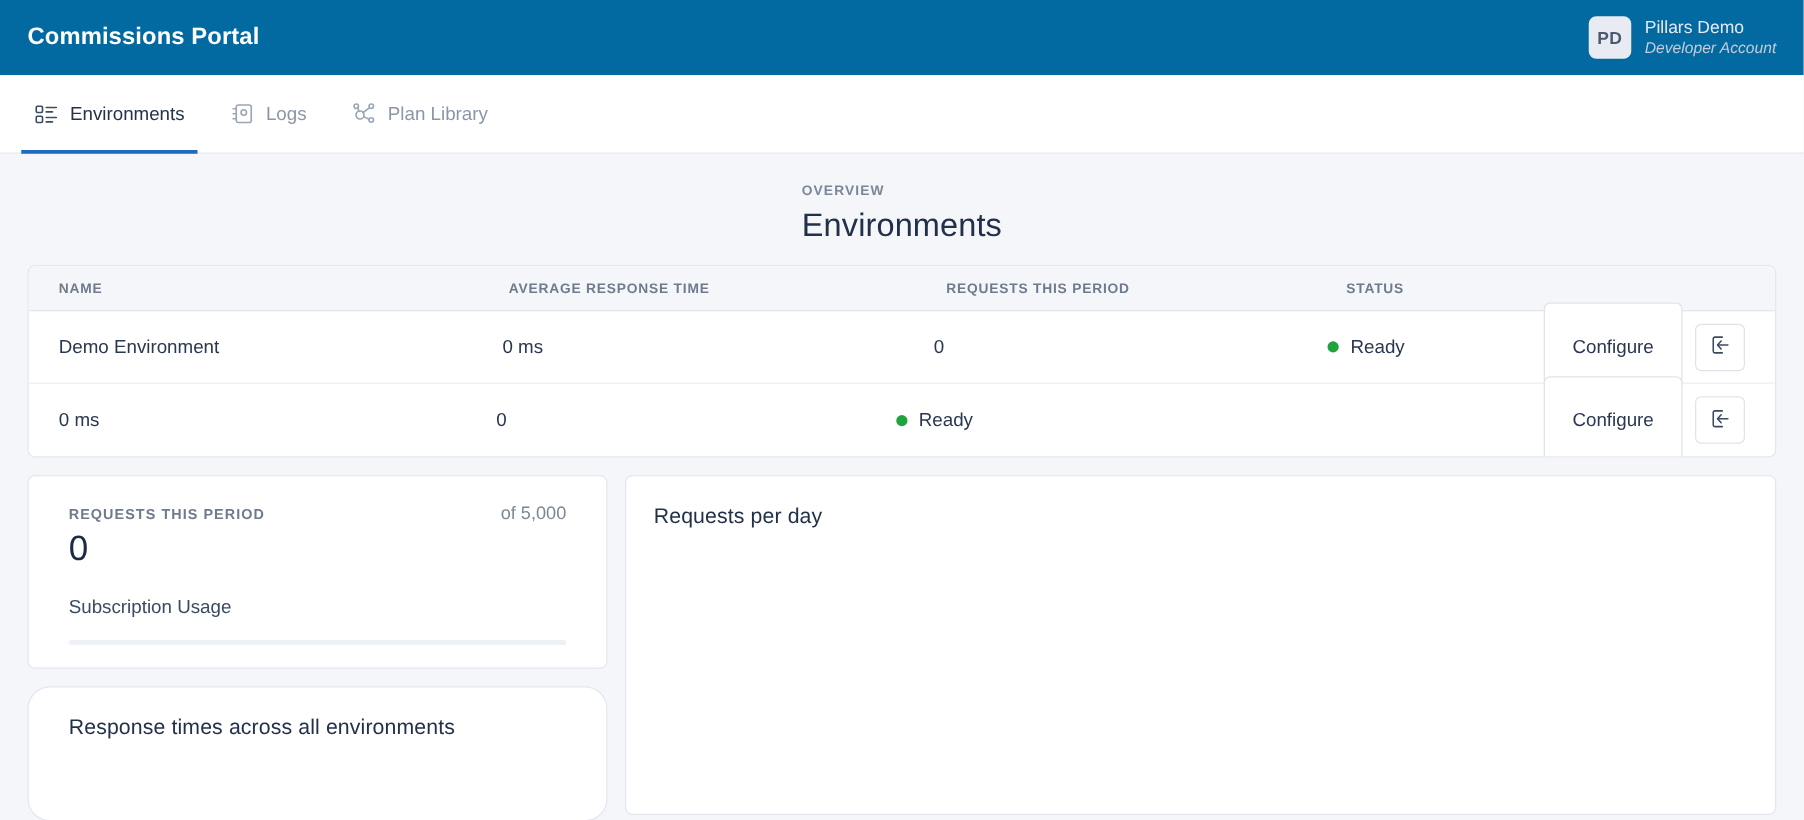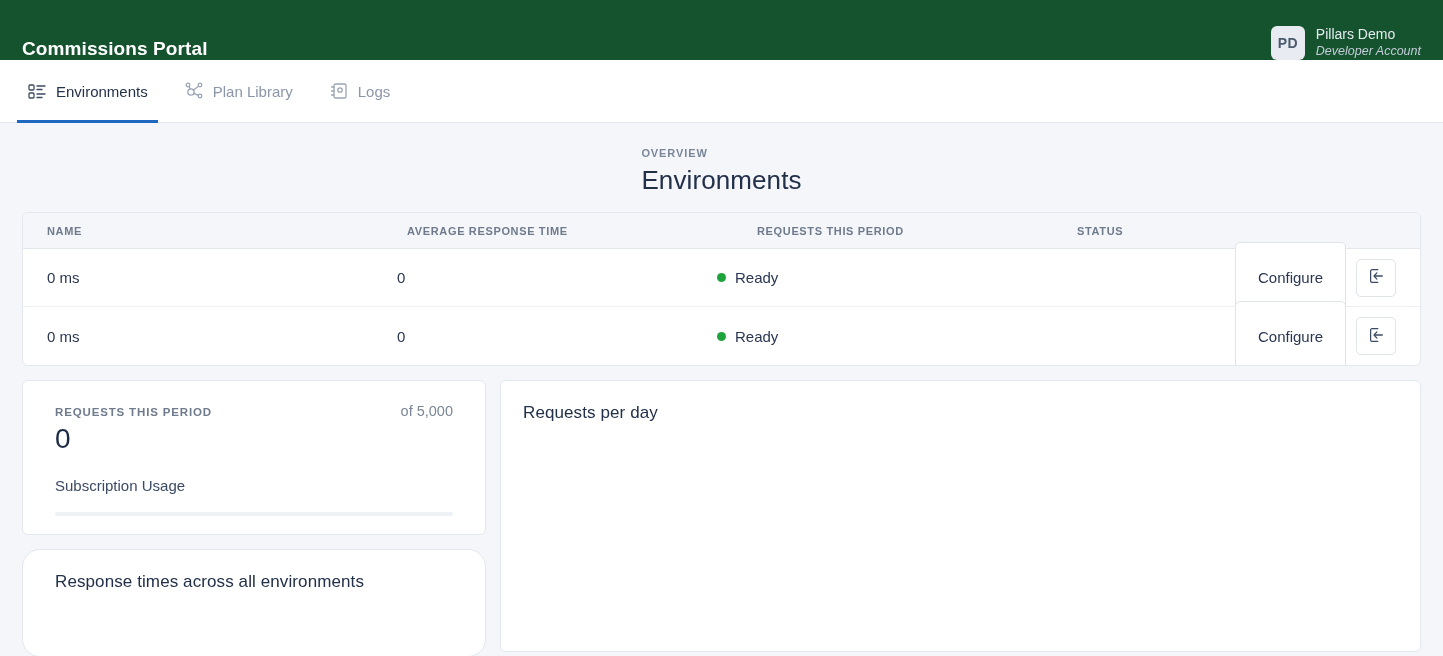--- a/index.html
+++ b/index.html
@@ -7,23 +7,23 @@
     width: 1443px; height: 656px;
     background: #f4f6f9;
     font-family: "Liberation Sans", sans-serif;
     color: #22304a;
     overflow: hidden;
   }
 
   
   .topbar {
     height: 60px;
-    background: #14532d;
-    display: flex;
-    align-items: flex-end;
+    background: #0369a1;
+    display: flex;
+    align-items: center;
     justify-content: space-between;
     padding: 0 22px;
   }
   .brand {
     color: #ffffff;
     font-size: 19px;
     font-weight: bold;
     letter-spacing: .1px;
   }
   .account {
@@ -267,50 +267,50 @@
       <svg width="20" height="20" viewBox="0 0 20 20" fill="none" stroke="#3c4a63" stroke-width="1.3">
         <rect x="2" y="4" width="5" height="5" rx="1"></rect>
         <rect x="2" y="12" width="5" height="5" rx="1"></rect>
         <line x1="10" y1="5" x2="18" y2="5" stroke-linecap="round"></line>
         <line x1="10" y1="8.5" x2="15" y2="8.5" stroke-linecap="round"></line>
         <line x1="10" y1="13" x2="18" y2="13" stroke-linecap="round"></line>
         <line x1="10" y1="16.5" x2="15" y2="16.5" stroke-linecap="round"></line>
       </svg>
     </span>
     <span>Environments</span>
+  </div>
+
+  <div class="tab">
+    <span class="icon">
+      <svg width="20" height="20" viewBox="0 0 20 20" fill="none" stroke="#9aa5b5" stroke-width="1.3">
+        <rect x="5" y="3" width="12" height="14" rx="1.6"></rect>
+        <circle cx="11" cy="9" r="2.2"></circle>
+        <line x1="2.5" y1="6" x2="5" y2="6" stroke-linecap="round"></line>
+        <line x1="2.5" y1="10" x2="5" y2="10" stroke-linecap="round"></line>
+        <line x1="2.5" y1="14" x2="5" y2="14" stroke-linecap="round"></line>
+      </svg>
+    </span>
+    <span>Logs</span>
   </div>
 
   <div class="tab">
     <span class="icon">
       <svg width="20" height="20" viewBox="0 0 20 20" fill="none" stroke="#9aa5b5" stroke-width="1.3">
         <circle cx="4" cy="4" r="1.8"></circle>
         <circle cx="16" cy="4" r="1.8"></circle>
         <circle cx="16" cy="15" r="1.8"></circle>
         <circle cx="7" cy="11" r="3.2"></circle>
         <line x1="5.3" y1="5.4" x2="6.2" y2="8.2" stroke-linecap="round"></line>
         <line x1="14.5" y1="5.3" x2="9.2" y2="9.2" stroke-linecap="round"></line>
         <line x1="10" y1="12.3" x2="14.3" y2="14.4" stroke-linecap="round"></line>
       </svg>
     </span>
     <span>Plan Library</span>
   </div>
 
-  <div class="tab">
-    <span class="icon">
-      <svg width="20" height="20" viewBox="0 0 20 20" fill="none" stroke="#9aa5b5" stroke-width="1.3">
-        <rect x="5" y="3" width="12" height="14" rx="1.6"></rect>
-        <circle cx="11" cy="9" r="2.2"></circle>
-        <line x1="2.5" y1="6" x2="5" y2="6" stroke-linecap="round"></line>
-        <line x1="2.5" y1="10" x2="5" y2="10" stroke-linecap="round"></line>
-        <line x1="2.5" y1="14" x2="5" y2="14" stroke-linecap="round"></line>
-      </svg>
-    </span>
-    <span>Logs</span>
-  </div>
-
 </div>
 
 <div class="page">
 
   <div class="pagehead">
     <div>
       <div class="eyebrow">OVERVIEW</div>
       <div class="pagetitle">Environments</div>
     </div>
   </div>
@@ -319,20 +319,21 @@
 
     <div class="thead">
       <div class="c-name">NAME</div>
       <div class="c-time">AVERAGE RESPONSE TIME</div>
       <div class="c-req">REQUESTS THIS PERIOD</div>
       <div class="c-status">STATUS</div>
       <div class="c-actions"></div>
     </div>
 
     <div class="trow">
+      <div class="c-name">Demo Environment</div>
       <div class="c-time">0 ms</div>
       <div class="c-req">0</div>
       <div class="c-status">
         <span class="dot"></span>
         <span>Ready</span>
       </div>
       <div class="c-actions">
         <button class="btn-secondary">Configure</button>
         <button class="btn-icon">
           <span>

